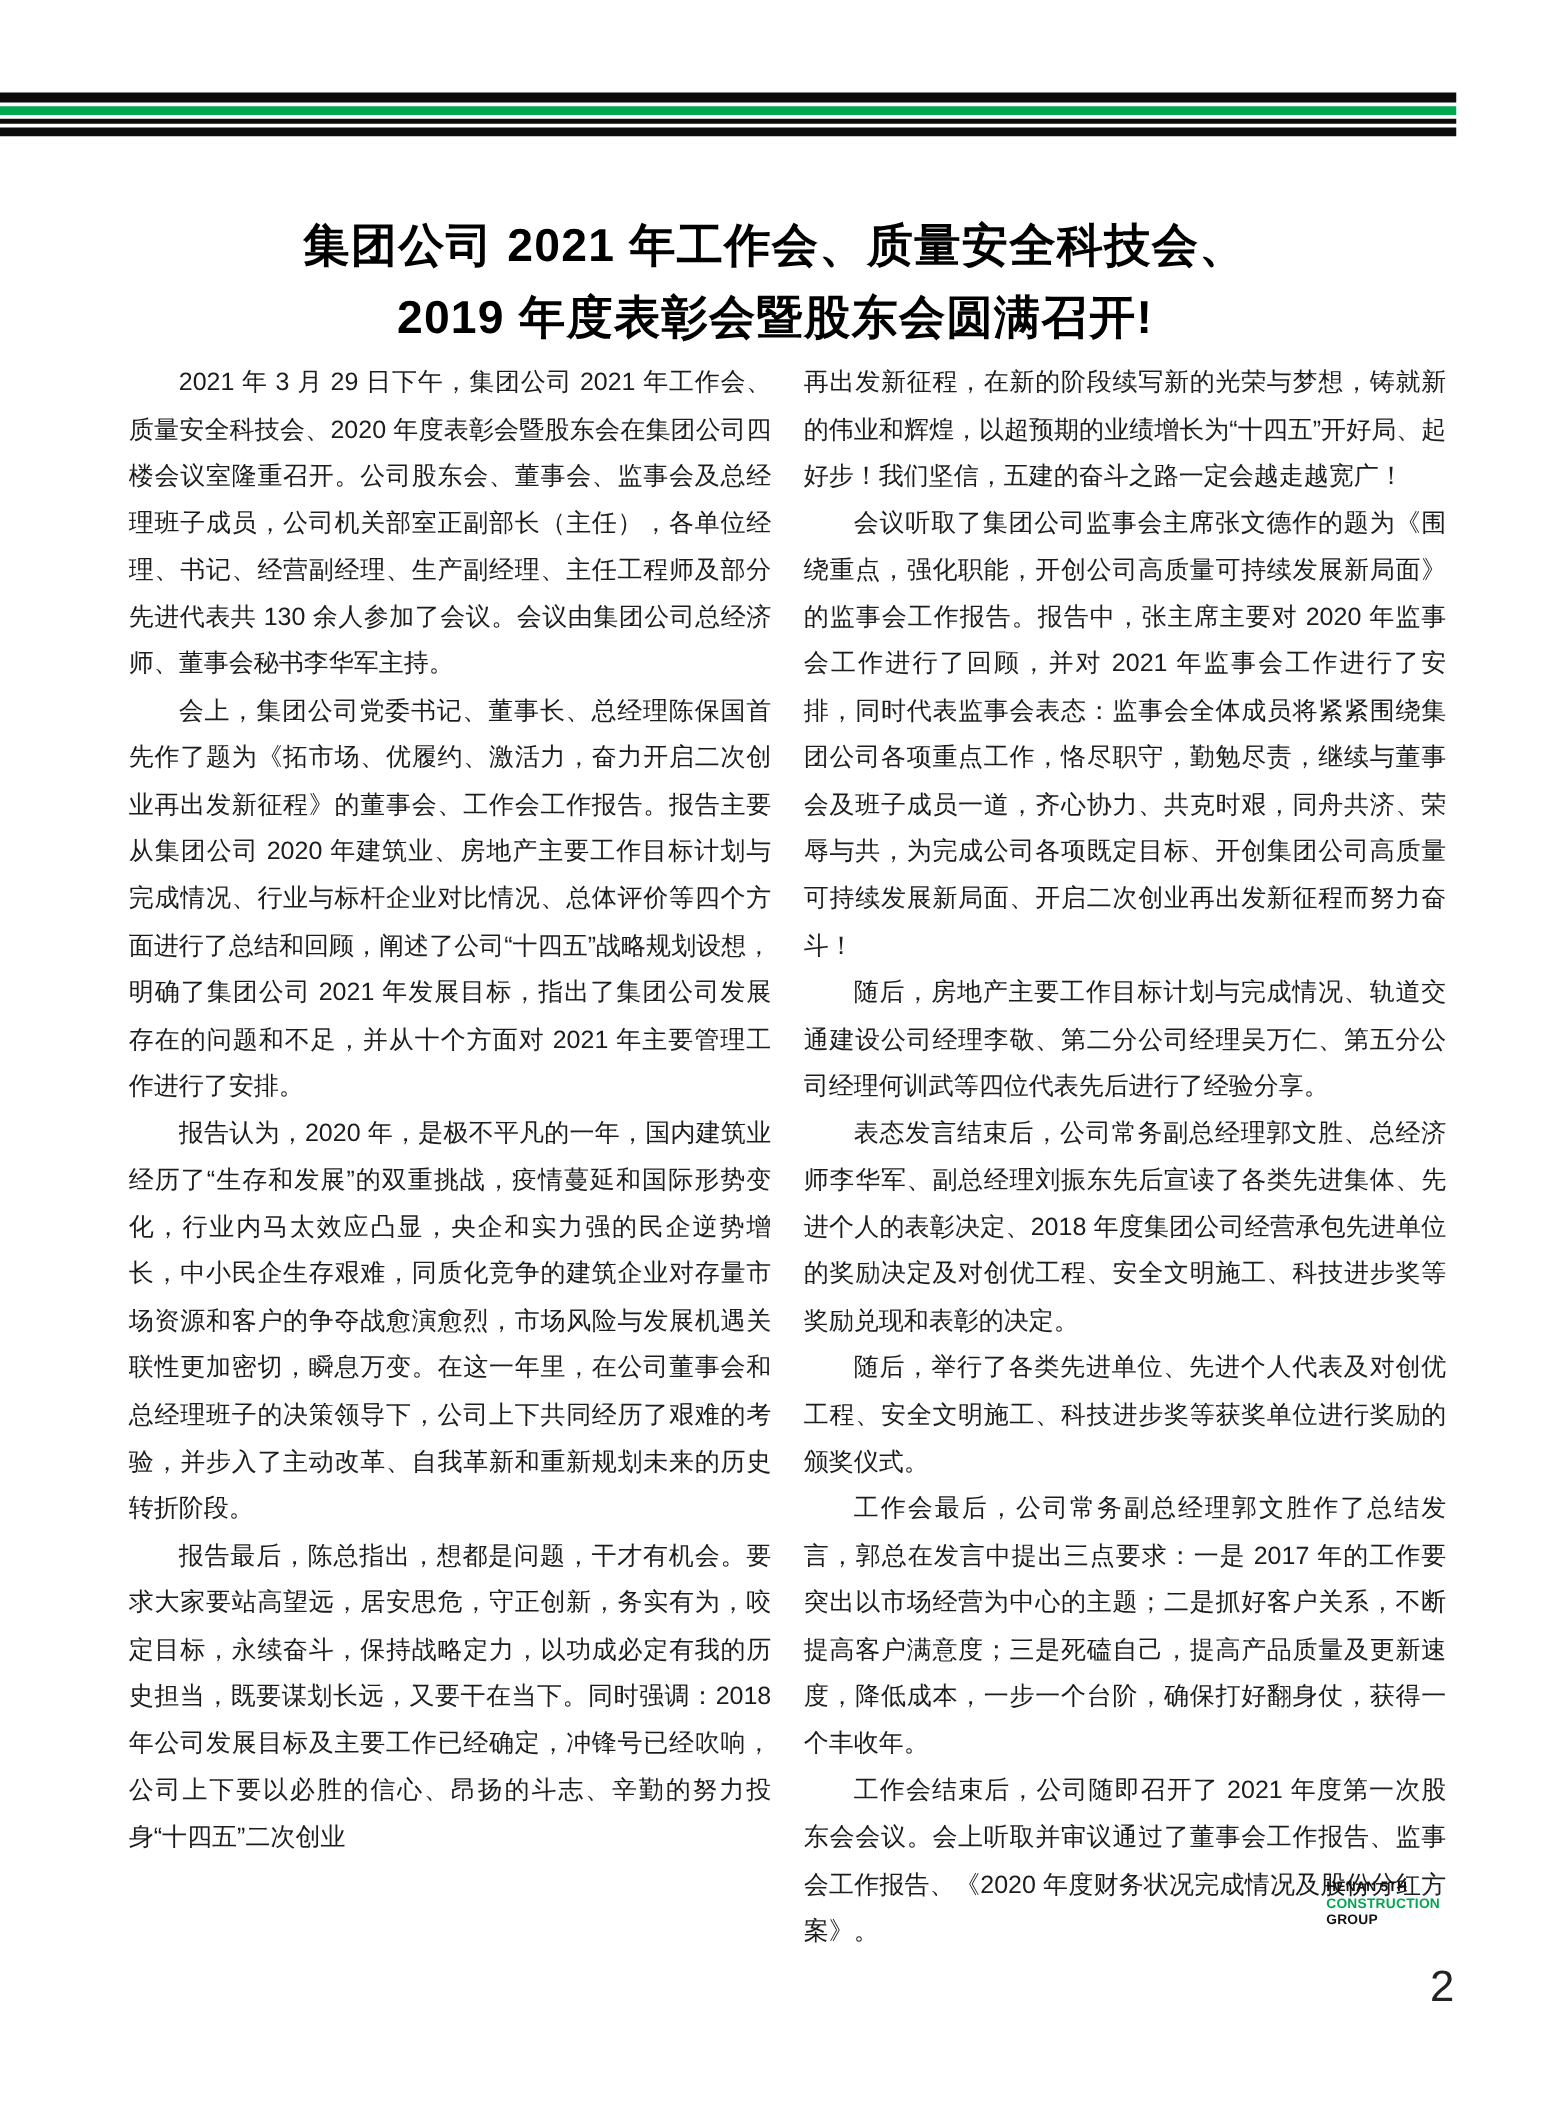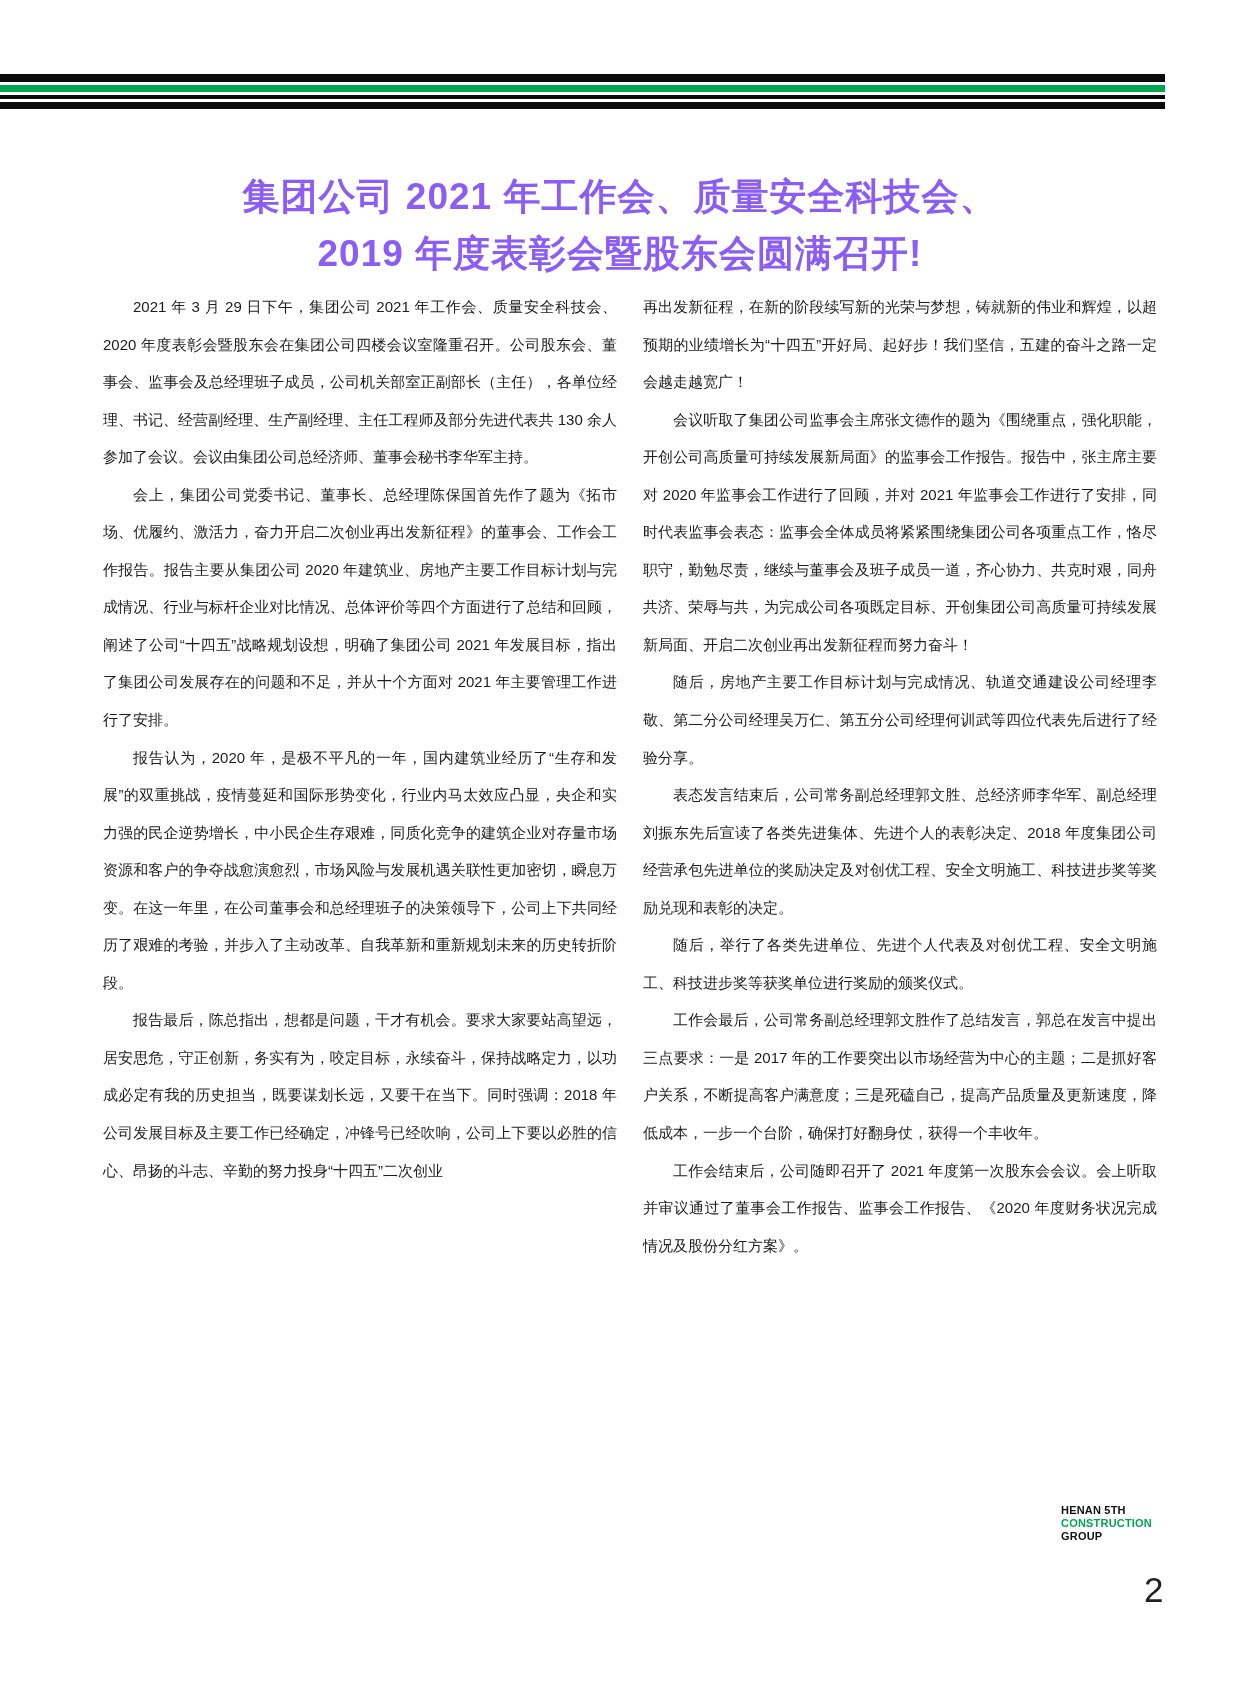--- a/index.html
+++ b/index.html
@@ -16,33 +16,33 @@
   .stripe { position: absolute; left: 0; width: 1165px; }
   .stripe.s1 { top: 74px;  height: 8px; background: #0b0b0b; }
   .stripe.s2 { top: 85px;  height: 7px; background: #00A651; }
   .stripe.s3 { top: 95px;  height: 4px; background: #0b0b0b; }
   .stripe.s4 { top: 102px; height: 7px; background: #0b0b0b; }
 
   
   .title {
     position: absolute; top: 168px; left: 0; width: 1240px;
     margin: 0; text-align: center;
-    font-size: 37px; font-weight: bold; color: #8b5cf6;
+    font-size: 37px; font-weight: bold; color: #000000;
     line-height: 57px; letter-spacing: 1px;
   }
   .title .tl { display: block; }
 
   
   .columns {
     position: absolute; left: 103px; top: 288px; width: 1054px;
     display: flex; gap: 26px;
   }
   .col {
     width: 514px;
-    font-size: 15px; line-height: 37.55px;
+    font-size: 20px; line-height: 37.55px;
     color: #1c1c1c;
     text-align: justify;
   }
   .col p { margin: 0; text-indent: 2em; }
   .col p.no-indent { text-indent: 0; }
 
   
   .logo {
     position: absolute; left: 1061px; top: 1504px;
     font-size: 11px; font-weight: bold; line-height: 13px;

